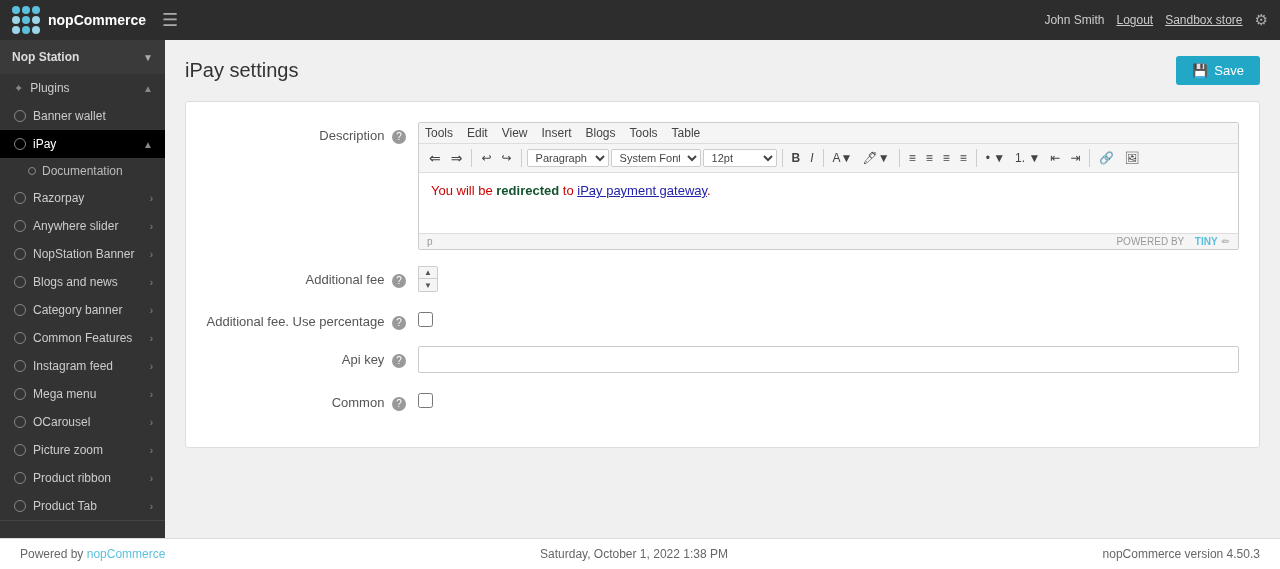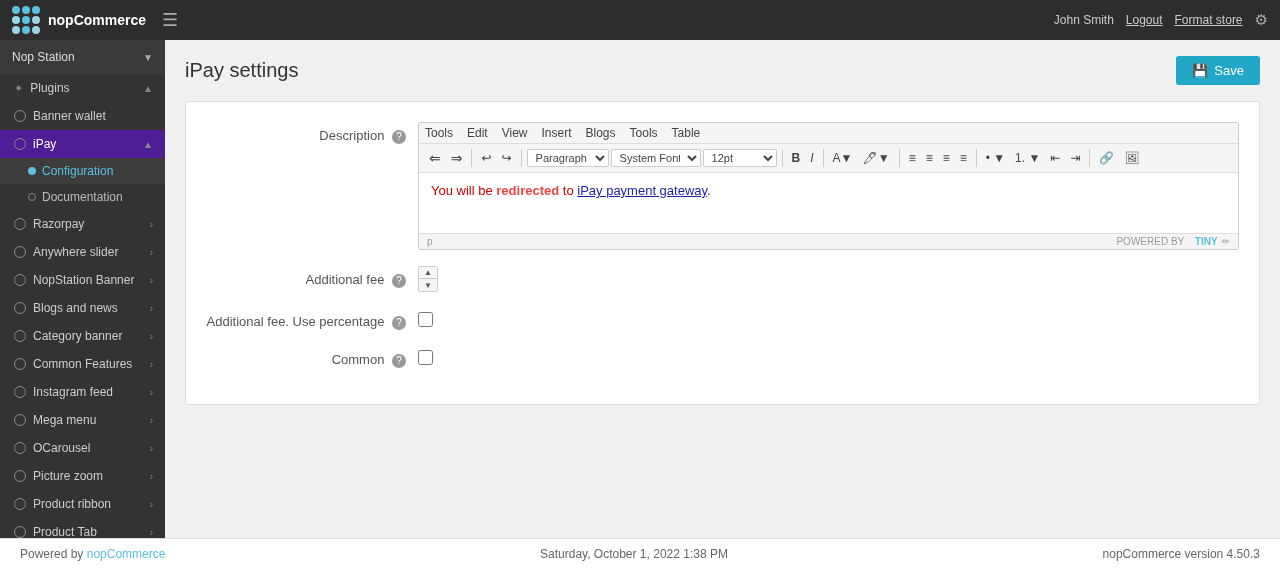--- a/index.html
+++ b/index.html
@@ -51,36 +51,36 @@
     .sidebar-section {
       border-bottom: 1px solid #444;
     }
     .sidebar-section-header {
       display: flex;
       align-items: center;
       justify-content: space-between;
       padding: 10px 12px;
       color: #ddd;
       font-size: 12px;
-      font-weight: 400;
+      font-weight: 700;
       cursor: pointer;
       background: #3a3a3a;
     }
     .sidebar-section-header .chevron { font-size: 10px; color: #aaa; }
 
     .sidebar-item {
       display: flex;
       align-items: center;
       padding: 7px 12px 7px 14px;
       color: #ccc;
       font-size: 12px;
       cursor: pointer;
       gap: 7px;
     }
-    .sidebar-item.active { background: #4c1d95; color: #fff; }
+    .sidebar-item.active { background: #000000; color: #fff; }
     .sidebar-item .item-icon { font-size: 11px; color: #888; flex-shrink: 0; }
     .sidebar-item .expand-icon { margin-left: auto; font-size: 10px; color: #888; }
 
     .sidebar-sub-item {
       display: flex;
       align-items: center;
       padding: 6px 12px 6px 28px;
       color: #bbb;
       font-size: 12px;
       cursor: pointer;
@@ -299,21 +299,21 @@
       <div class="dot c7"></div>
         <div class="dot c8"></div>
         <div class="dot c9"></div>
     </div>
     <span class="navbar-brand">nopCommerce</span>
   </div>
   <span class="navbar-hamburger">☰</span>
   <div class="navbar-right">
     <span class="username">John Smith</span>
     <span class="logout">Logout</span>
-    <span class="public-store">Format store</span>
+    <span class="public-store">Sandbox store</span>
     <span class="settings-icon">⚙</span>
   </div>
 </div>
 
 <div class="layout">
 
   <div class="sidebar">
     <div class="sidebar-section">
       <div class="sidebar-section-header">
         <span>Nop Station</span>
@@ -325,24 +325,20 @@
         <span class="expand-icon">▲</span>
       </div>
       <div class="sidebar-item">
         <span class="icon-circle"></span>
         <span>Banner wallet</span>
       </div>
       <div class="sidebar-item active">
         <span class="icon-circle"></span>
         <span>iPay</span>
         <span class="expand-icon">▲</span>
-      </div>
-      <div class="sidebar-sub-item active">
-        <span style="width:8px;height:8px;background:#5bc0de;border-radius:50%;display:inline-block;flex-shrink:0;"></span>
-        <span>Configuration</span>
       </div>
       <div class="sidebar-sub-item">
         <span style="width:8px;height:8px;border:1.5px solid #888;border-radius:50%;display:inline-block;flex-shrink:0;"></span>
         <span>Documentation</span>
       </div>
       <div class="sidebar-item">
         <span class="icon-circle"></span>
         <span>Razorpay</span>
         <span class="expand-icon">›</span>
       </div>
@@ -465,21 +461,21 @@
               <button class="tiny-btn">• ▼</button>
               <button class="tiny-btn">1. ▼</button>
               <button class="tiny-btn">⇤</button>
               <button class="tiny-btn">⇥</button>
               <div class="tiny-separator"></div>
               <button class="tiny-btn">🔗</button>
               <button class="tiny-btn">🖼</button>
             </div>
 
             <div class="tiny-content">
-              <span style="color:#c00;">You will be </span><span style="color:#ef4444;font-weight:bold;">redirected</span><span style="color:#c00;text-align:right;"> to </span><span style="color:#22a;text-decoration:underline;">iPay payment gateway</span><span style="color:#c00;">.</span>
+              <span style="color:#c00;">You will be </span><span style="color:#14532d;font-weight:bold;">redirected</span><span style="color:#c00;text-align:right;"> to </span><span style="color:#22a;text-decoration:underline;">iPay payment gateway</span><span style="color:#c00;">.</span>
             </div>
 
             <div class="tiny-footer">
               <span>p</span>
               <span class="powered">POWERED BY <span style="color:#5bc0de;font-weight:600;">TINY</span></span>
               <span class="edit-icon" style="margin-left:4px;">✏</span>
             </div>
           </div>
         </div>
       </div>
@@ -502,20 +498,29 @@
       <div class="form-row">
         <div class="form-label">
           <span>Additional fee. Use percentage</span>
           <span class="help-icon">?</span>
         </div>
         <div class="form-control-wrap">
           <input type="checkbox" class="form-checkbox" style="">
         </div>
       </div>
 
+      <div class="form-row">
+        <div class="form-label">
+          <span>Api key</span>
+          <span class="help-icon">?</span>
+        </div>
+        <div class="form-control-wrap">
+          <input type="text" class="text-input" value="" style="">
+        </div>
+      </div>
 
       <div class="form-row">
         <div class="form-label">
           <span>Common</span>
           <span class="help-icon">?</span>
         </div>
         <div class="form-control-wrap">
           <input type="checkbox" class="form-checkbox" style="">
         </div>
       </div>

